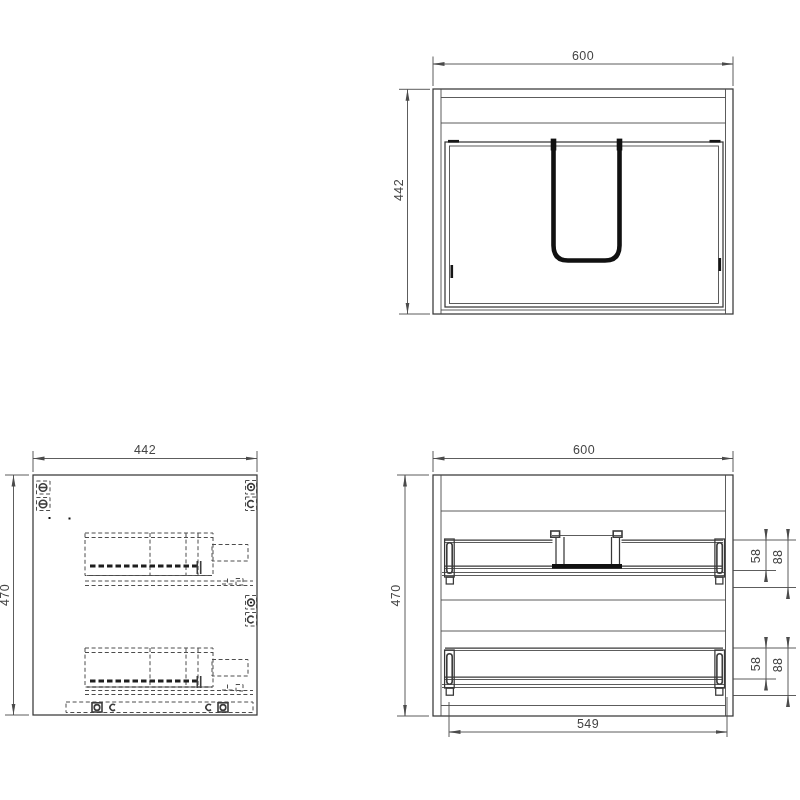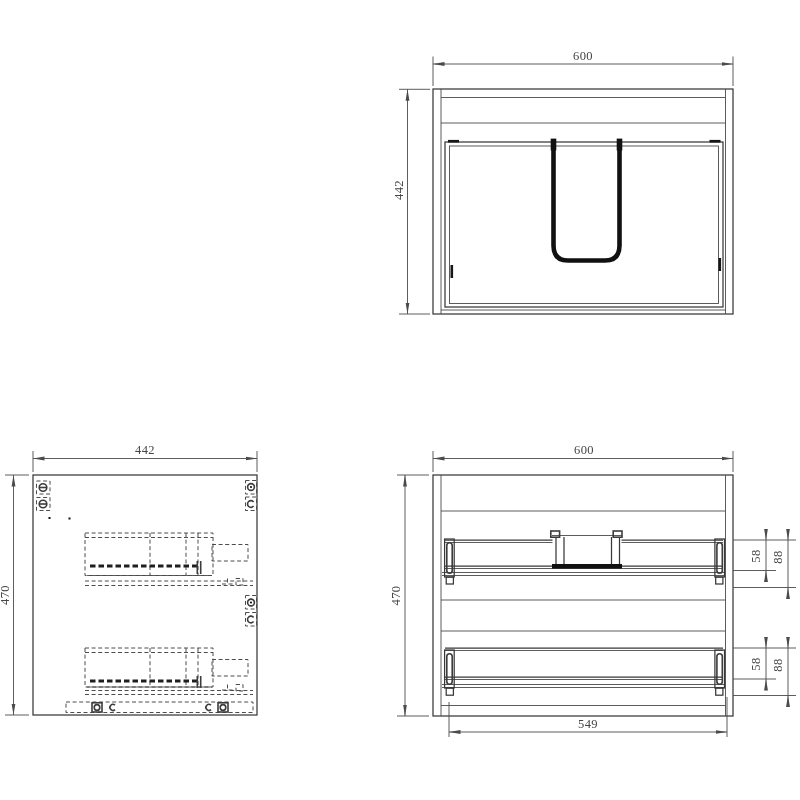--- a/index.html
+++ b/index.html
@@ -1,17 +1,17 @@
 <!DOCTYPE html>
 <html><head>
 <meta charset="utf-8">
 <style>
   html,body{margin:0;padding:0;background:#ffffff;}
   .stage{position:relative;width:800px;height:800px;background:#ffffff;overflow:hidden;
-         font-family:Liberation Serif, serif;}
+         font-family:Liberation Sans, sans-serif;}
   
   .o  {stroke:#383838;stroke-width:1.25;fill:none;}
   .o2 {stroke:#4a4a4a;stroke-width:0.9;fill:none;}
   .th {stroke:#161616;stroke-width:2.6;fill:none;}
   .u  {stroke:#111111;stroke-width:4.6;fill:none;stroke-linecap:butt;}
   .ut {stroke:#111111;stroke-width:5.6;fill:none;}
   
   .d  {stroke:#4c4c4c;stroke-width:1;fill:none;stroke-dasharray:4 2.6;}
   .db {stroke:#1e1e1e;stroke-width:3;fill:none;stroke-dasharray:5.5 3;}
   .dm {stroke:#3c3c3c;stroke-width:1.6;fill:none;}

